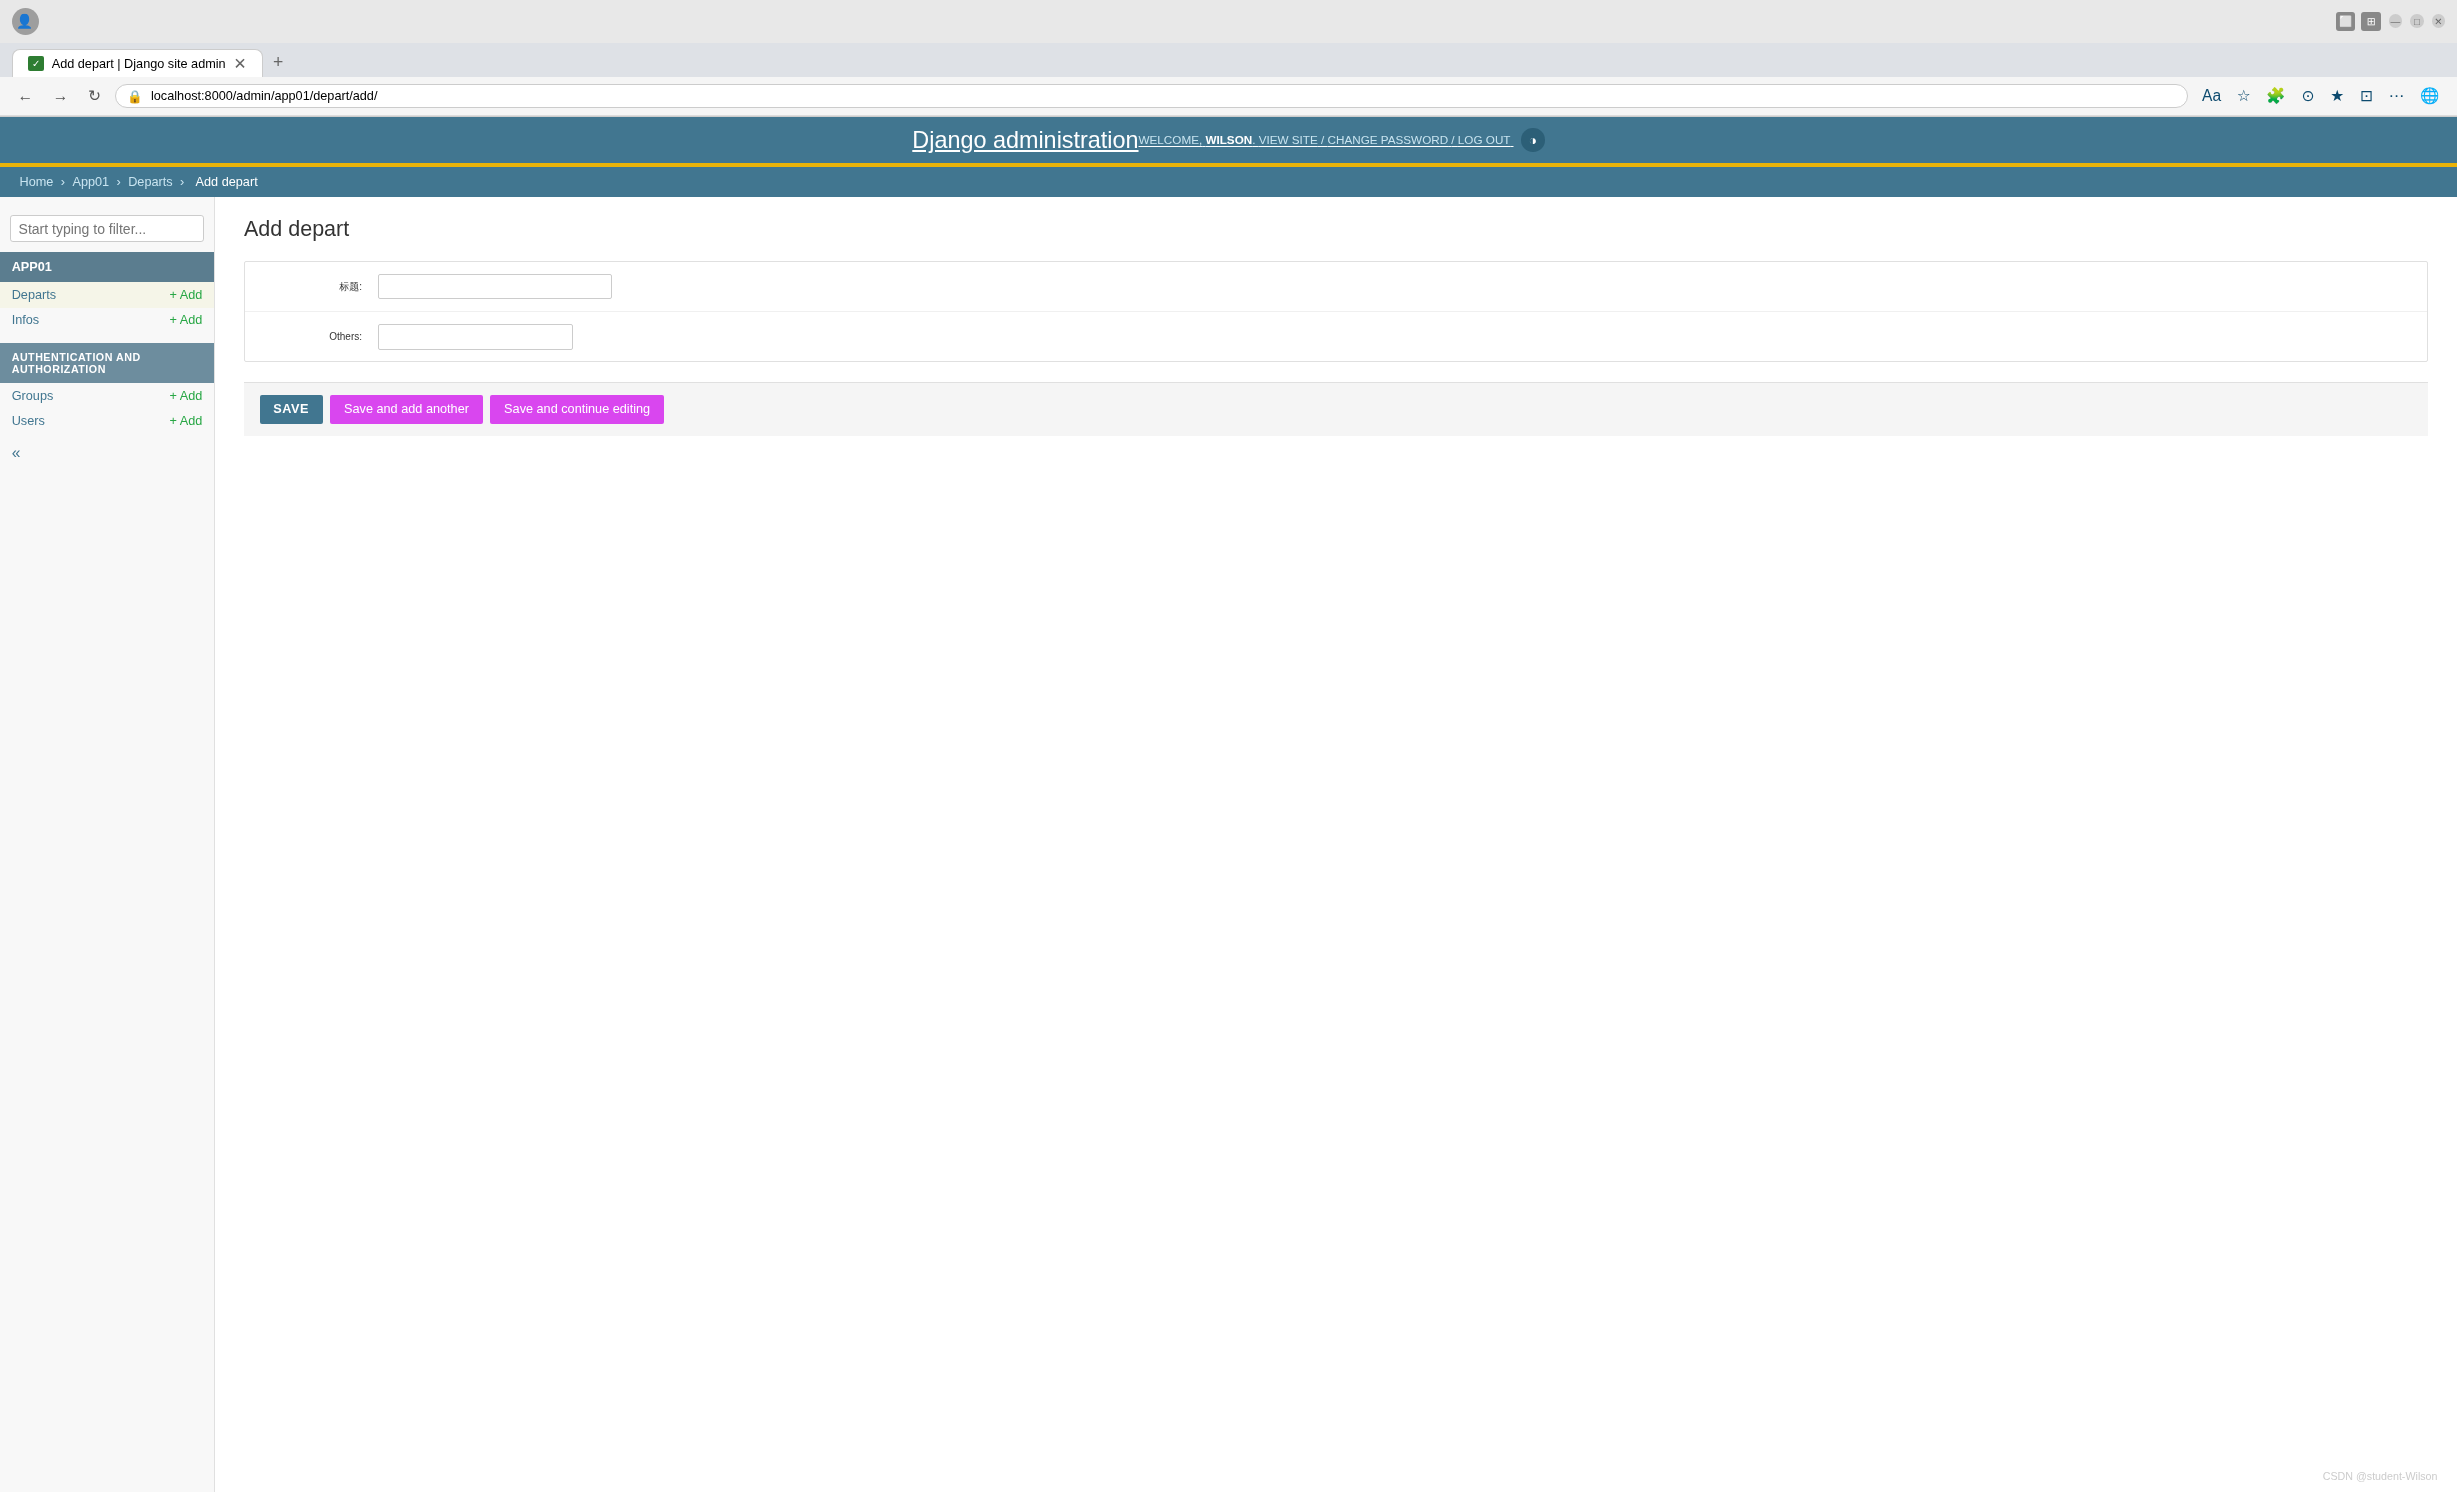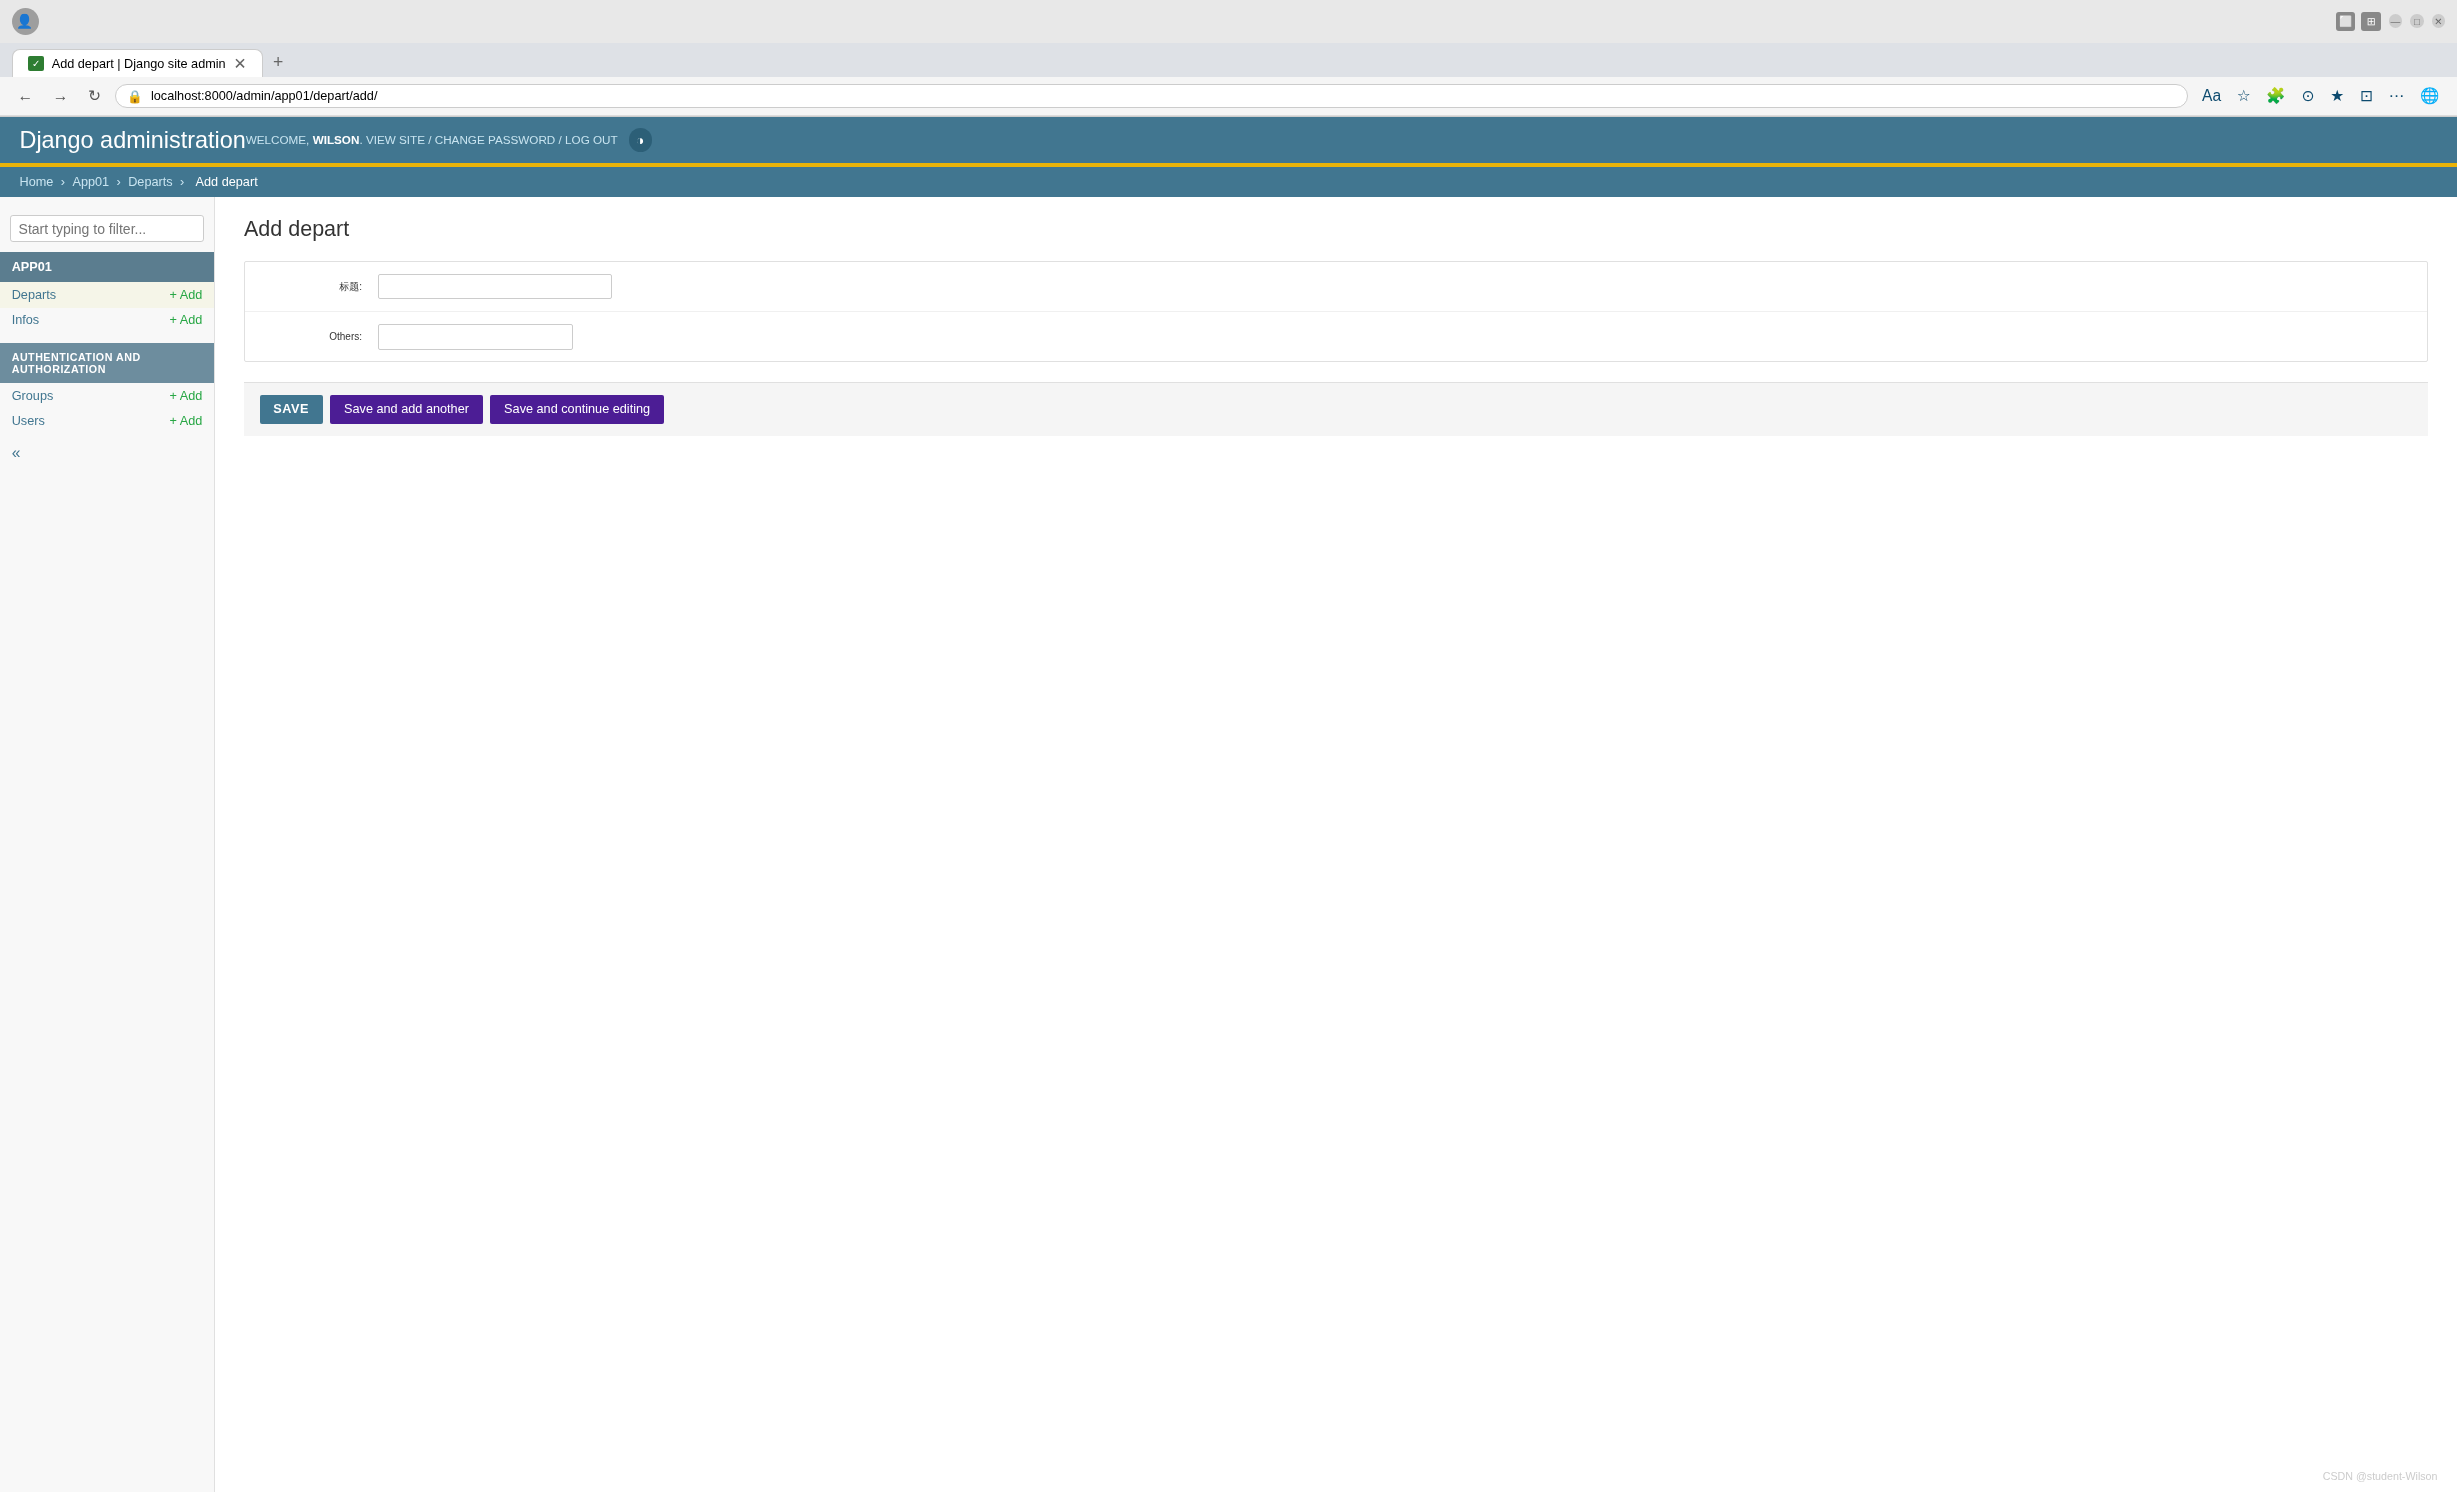--- a/index.html
+++ b/index.html
@@ -19,21 +19,21 @@
     .browser-tab .tab-close { margin-left: auto; cursor: pointer; color: #666; font-size: 15.6px; line-height: 1; }
     .browser-new-tab { background: transparent; border: none; font-size: 17.6px; cursor: pointer; color: #666; padding: 3.9px 7.8px; }
     .browser-toolbar { display: flex; align-items: center; padding: 5.9px 11.7px; gap: 7.8px; background: #f5f5f5; border-bottom: 1px solid #ddd; }
     .nav-btn { background: none; border: none; cursor: pointer; font-size: 15.6px; color: #555; padding: 3.9px 5.9px; border-radius: 3.9px; }
     .address-bar { flex: 1; display: flex; align-items: center; background: #fff; border: 1px solid #ccc; border-radius: 19.5px; padding: 3.9px 11.7px; gap: 7.8px; }
     .address-bar input { border: none; outline: none; flex: 1; font-size: 12.7px; background: transparent; }
     .toolbar-icons { display: flex; gap: 3.9px; }
     .toolbar-icon-btn { background: none; border: none; cursor: pointer; font-size: 15.6px; color: #0c4a6e; padding: 3.9px 5.9px; border-radius: 3.9px; }
 
     
-    .django-header { background: #417690; color: white; padding: 9.8px 19.5px; display: flex; align-items: center; justify-content: flex-start; }
+    .django-header { background: #417690; color: white; padding: 9.8px 19.5px; display: flex; align-items: center; justify-content: center; text-decoration: underline; }
     .django-title { font-size: 23.4px; font-weight: 300; color: white; text-decoration: none; }
     .django-user-info { font-size: 11.7px; color: #c8e4f0; }
     .django-user-info strong { color: white; font-weight: bold; }
     .django-user-info a { color: #c8e4f0; text-decoration: none; }
     .django-theme-btn { background: #2c5f77; border: none; color: white; width: 23.4px; height: 23.4px; border-radius: 50%; cursor: pointer; font-size: 13.7px; margin-left: 7.8px; }
 
     
     .breadcrumb { background: #417690; padding: 7.8px 19.5px; font-size: 12.7px; border-top: 4px solid #eab308; }
     .breadcrumb a { color: #c8e4f0; text-decoration: none; }
     .breadcrumb span { color: #c8e4f0; margin: 0 3.9px; }
@@ -63,21 +63,21 @@
     .form-section { border: 1px solid #e0e0e0; border-radius: 2px; margin-bottom: 19.5px; }
     .form-row { display: flex; align-items: center; padding: 11.7px 15.6px; border-bottom: 1px solid #f0f0f0; }
     .form-row:last-child { border-bottom: none; }
     .form-label { width: 117px; font-size: 10px; color: #333; flex-shrink: 0; text-align: right; padding-right: 15.6px; }
     .form-input { }
     .form-input input[type="text"] { padding: 4.9px 7.8px; border: 1px solid #ccc; border-radius: 2px; font-size: 12.7px; min-width: 195px; }
 
     
     .submit-row { background: #f5f5f5; border-top: 1px solid #e0e0e0; padding: 11.7px 15.6px; display: flex; align-items: center; gap: 7.8px; margin-top: 19.5px; }
     .btn-save { background: #417690; color: white; border: none; padding: 7.8px 13.7px; font-size: 12.7px; font-weight: bold; cursor: pointer; border-radius: 2px; text-transform: uppercase; letter-spacing: 0.5px; }
-    .btn-secondary { background: #4c1d95; color: white; border: none; padding: 7.8px 13.7px; font-size: 12.7px; cursor: pointer; border-radius: 2px; }
+    .btn-secondary { background: #d946ef; color: white; border: none; padding: 7.8px 13.7px; font-size: 12.7px; cursor: pointer; border-radius: 2px; }
 
     .watermark { position: fixed; bottom: 10px; right: 19.5px; font-size: 10.7px; color: #ccc; }
   </style>
 </head>
 <body>
 
 <div class="browser-chrome">
 
   <div class="browser-titlebar">
     <div class="browser-controls">

